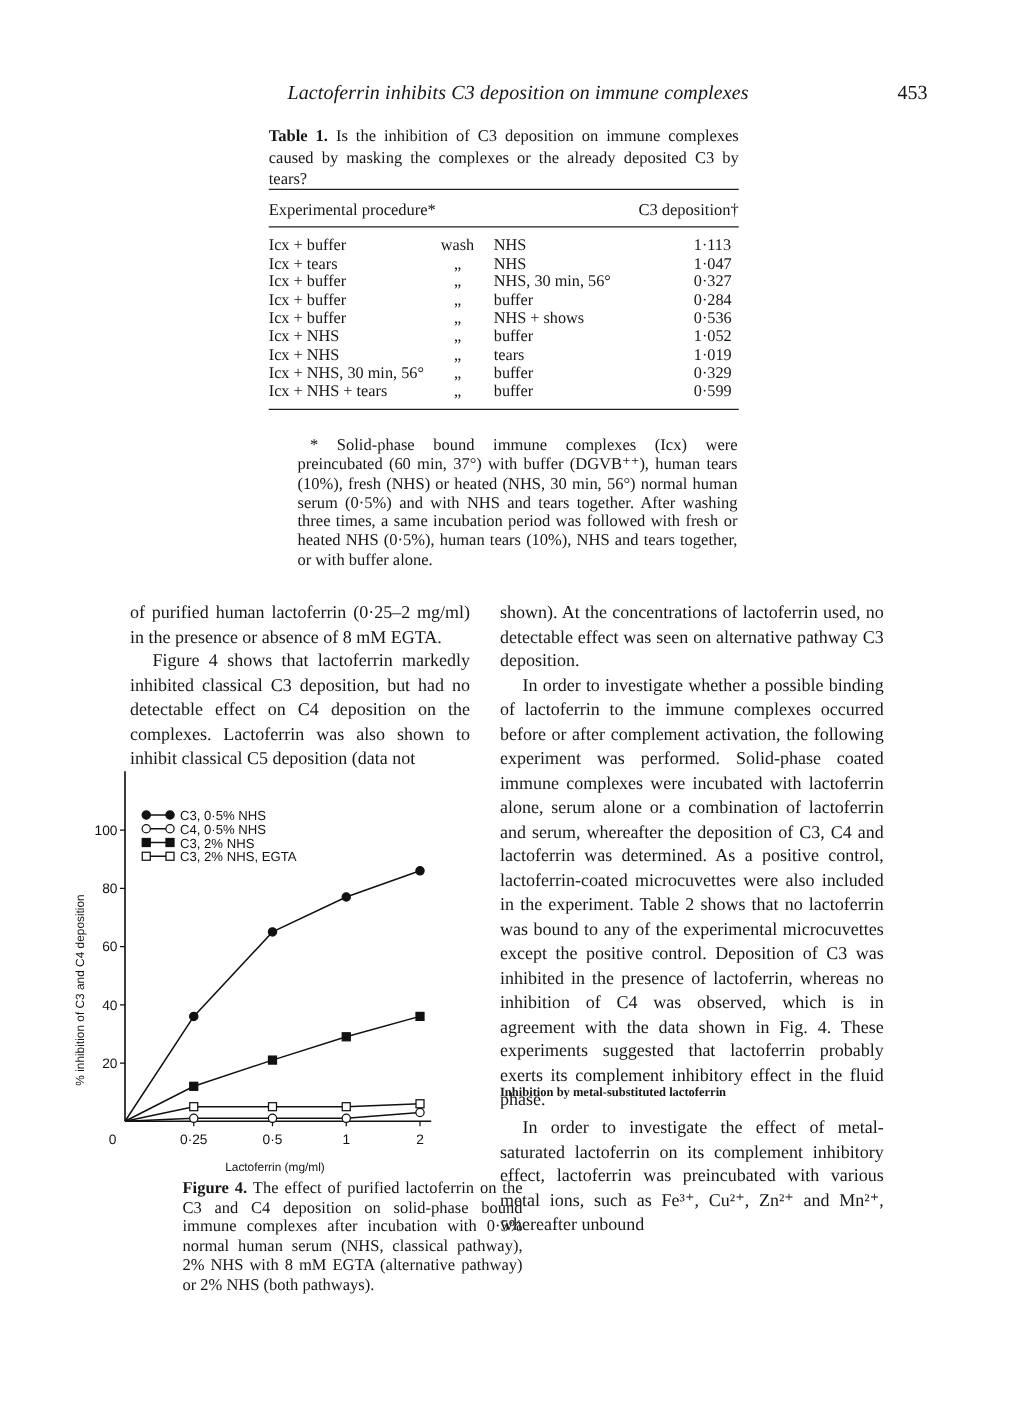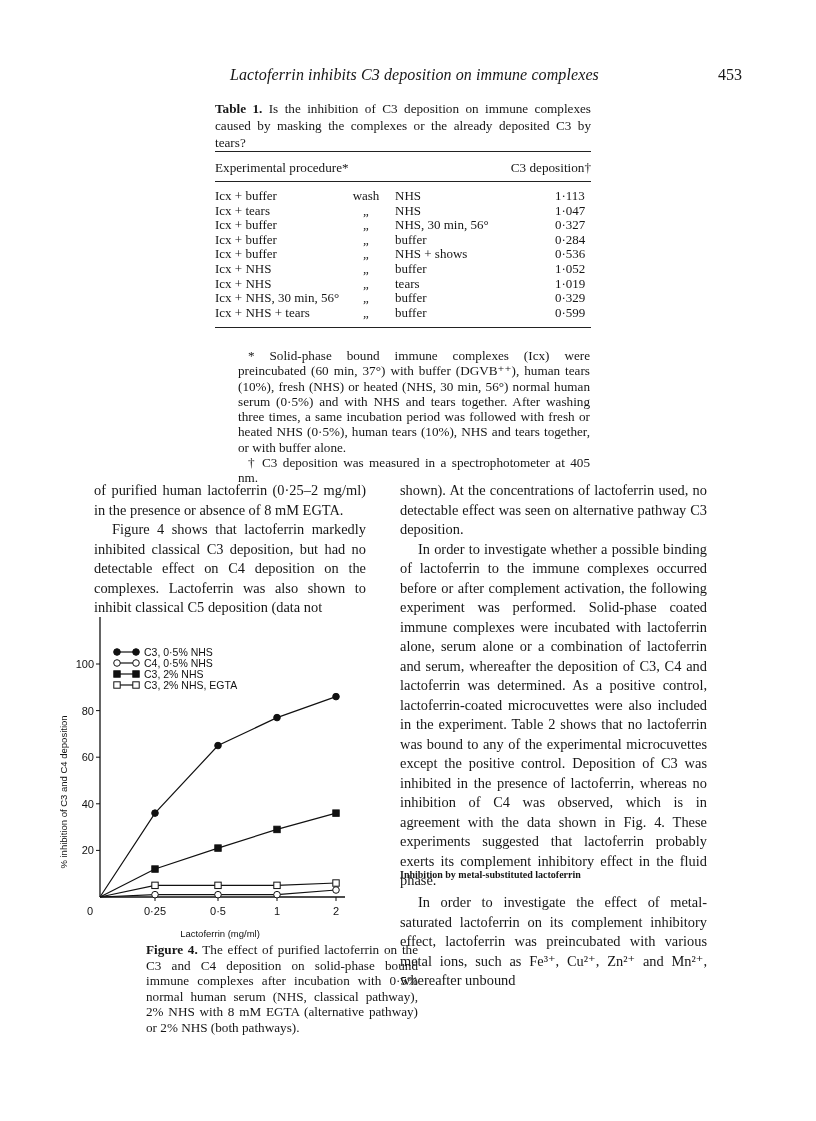--- a/index.html
+++ b/index.html
@@ -19,21 +19,21 @@
   .trow span { position:absolute; top:0; }
   .c-proc { left:0; }
   .c-wash { left:130px; width:42px; text-align:center; }
   .c-second { left:180px; }
   .c-val { left:340px; }
   .footnotes { left:238px; top:348px; width:352px; font-size:13.2px; line-height:15.3px; text-align:justify; }
   .footnotes p { margin:0; text-indent:10px; }
   .col { font-size:14.4px; line-height:19.5px; text-align:justify; }
   .col p { margin:0; }
   .col p.indent { text-indent:18px; }
-  .left-col { left:94px; top:481px; width:272px; }
+  .left-col { left:104px; top:481px; width:272px; }
   .right-col { left:400px; top:481px; width:307px; }
   .section-head { left:400px; top:869px; font-size:10px; font-weight:bold; }
   .right-col2 { left:400px; top:893px; width:307px; }
   .fig-caption { left:99px; top:942px; width:272px; font-size:13.2px; line-height:15.6px; text-align:justify;margin-left:47px; }
   .fig-caption b { font-weight:bold; }
   .chart { left:50px; top:610px; width:320px; height:330px; }
   .chart svg text { font-family: "Liberation Sans", "DejaVu Sans", sans-serif; fill:#111; }
 </style>
 </head>
 <body>
@@ -104,21 +104,20 @@
       <span class="c-wash">„</span>
       <span class="c-second">buffer</span>
       <span class="c-val">0·599</span>
     </div>
   </div>
 
 <div class="rule" style="top:327px;"></div>
 
 <div class="abs footnotes">
   <p>* Solid-phase bound immune complexes (Icx) were preincubated (60 min, 37°) with buffer (DGVB⁺⁺), human tears (10%), fresh (NHS) or heated (NHS, 30 min, 56°) normal human serum (0·5%) and with NHS and tears together. After washing three times, a same incubation period was followed with fresh or heated NHS (0·5%), human tears (10%), NHS and tears together, or with buffer alone.</p>
-  <p>† C3 deposition was measured in a spectrophotometer at 405 nm.</p>
 </div>
 
 <div class="abs col left-col">
   <p>of purified human lactoferrin (0·25–2 mg/ml) in the presence or absence of 8 mM EGTA.</p>
   <p class="indent">Figure 4 shows that lactoferrin markedly inhibited classical C3 deposition, but had no detectable effect on C4 deposition on the complexes. Lactoferrin was also shown to inhibit classical C5 deposition (data not</p>
 </div>
 
 <div class="abs chart">
   <svg id="chart-svg" width="320" height="330" viewBox="0 0 320 330" xmlns="http://www.w3.org/2000/svg">
       <line x1="50" y1="287" x2="50" y2="7" stroke="#111" stroke-width="1.3"></line>

